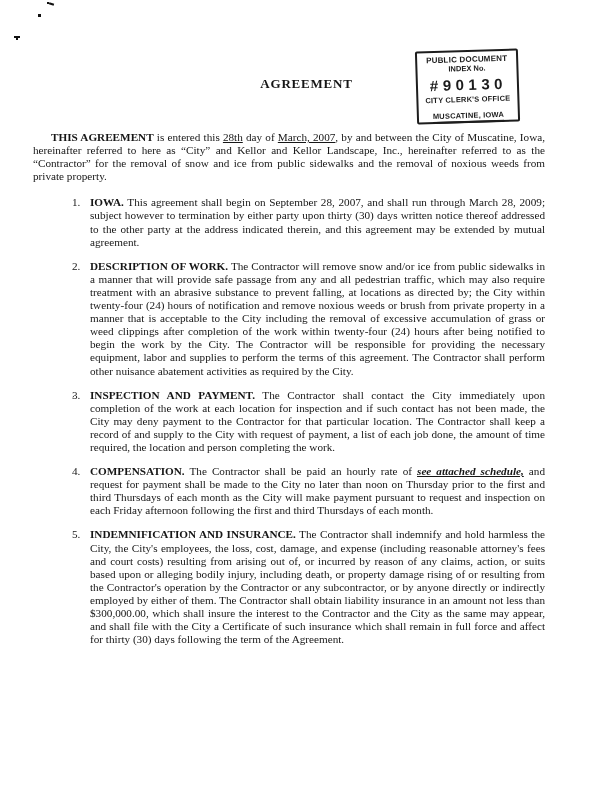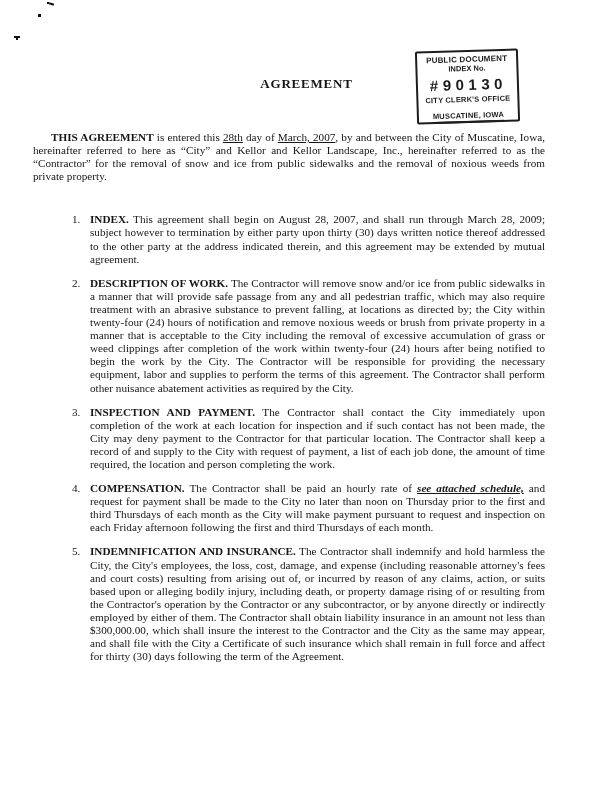--- a/index.html
+++ b/index.html
@@ -31,21 +31,21 @@
   .stamp .s1{font-size:8px;font-weight:bold;letter-spacing:0.2px;line-height:9px;}
   .stamp .s2{font-size:7.5px;font-weight:bold;line-height:9px;}
   .stamp .snum{font-size:15px;font-weight:bold;letter-spacing:4.5px;line-height:17px;margin:3px 0 2px 2px;}
   .stamp .s4{font-size:7.5px;font-weight:bold;letter-spacing:0.2px;line-height:9px;}
   .stamp .s5{display:inline-block;font-size:7.5px;font-weight:bold;letter-spacing:0.2px;line-height:9px;border-bottom:2px solid #1d1d1d;padding-bottom:1px;}
 
   .content{
     position:absolute;left:33px;top:131px;width:512px;
     font-size:11.2px;line-height:13.1px;text-align:justify;
   }
-  .intro{margin:0 0 30px 0;text-indent:18px;}
+  .intro{margin:0 0 13px 0;text-indent:18px;}
   .item{display:flex;margin-bottom:11px;}
   .num{flex:0 0 57px;box-sizing:border-box;padding-left:39px;position:relative;}
   .stray{position:absolute;right:15px;top:1px;font-size:10px;}
   .body{flex:1;}
   .b{font-weight:bold;}
   .u{text-decoration:underline;}
   .bu{font-weight:bold;text-decoration:underline;font-style:italic;}
 </style>
 </head>
 <body>
@@ -67,21 +67,21 @@
     <div class="s4">CITY CLERK'S OFFICE</div>
     <div><span class="s5">MUSCATINE, IOWA</span></div>
   </div>
 
   <div class="content">
 
     <p class="intro"><span class="b">THIS AGREEMENT</span><span> is entered this </span><span class="u">28th</span><span> day of </span><span class="u">March, 2007</span><span>, by and between the City of Muscatine, Iowa, hereinafter referred to here as “City” and Kellor and Kellor Landscape, Inc., hereinafter referred to as the “Contractor” for the removal of snow and ice from public sidewalks and the removal of noxious weeds from private property.</span></p>
 
     <div class="item">
       <div class="num">1.</div>
-      <div class="body"><span class="b">INDEX.</span><span>  This agreement shall begin on August 28, 2007, and shall run through March 28, 2009; subject however to termination by either party upon thirty (30) days written notice thereof addressed to the other party at the address indicated therein, and this agreement may be extended by mutual agreement.</span></div>
+      <div class="body"><span class="b">IOWA.</span><span>  This agreement shall begin on September 28, 2007, and shall run through March 28, 2009; subject however to termination by either party upon thirty (30) days written notice thereof addressed to the other party at the address indicated therein, and this agreement may be extended by mutual agreement.</span></div>
     </div>
 
     <div class="item">
       <div class="num">2.</div>
       <div class="body"><span class="b">DESCRIPTION OF WORK.</span><span>  The Contractor will remove snow and/or ice from public sidewalks in a manner that will provide safe passage from any and all pedestrian traffic, which may also require treatment with an abrasive substance to prevent falling, at locations as directed by; the City within twenty-four (24) hours of notification and remove noxious weeds or brush from private property in a manner that is acceptable to the City including the removal of excessive accumulation of grass or weed clippings after completion of the work within twenty-four (24) hours after being notified to begin the work by the City.  The Contractor will be responsible for providing the necessary equipment, labor and supplies to perform the terms of this agreement.  The Contractor shall perform other nuisance abatement activities as required by the City.</span></div>
     </div>
 
     <div class="item">
       <div class="num"><span>3.</span><span class="stray">·</span></div>
       <div class="body"><span class="b">INSPECTION AND PAYMENT.</span><span>  The Contractor shall contact the City immediately upon completion of the work at each location for inspection and if such contact has not been made, the City may deny payment to the Contractor for that particular location.  The Contractor shall keep a record of and supply to the City with request of payment, a list of each job done, the amount of time required, the location and person completing the work.</span></div>

